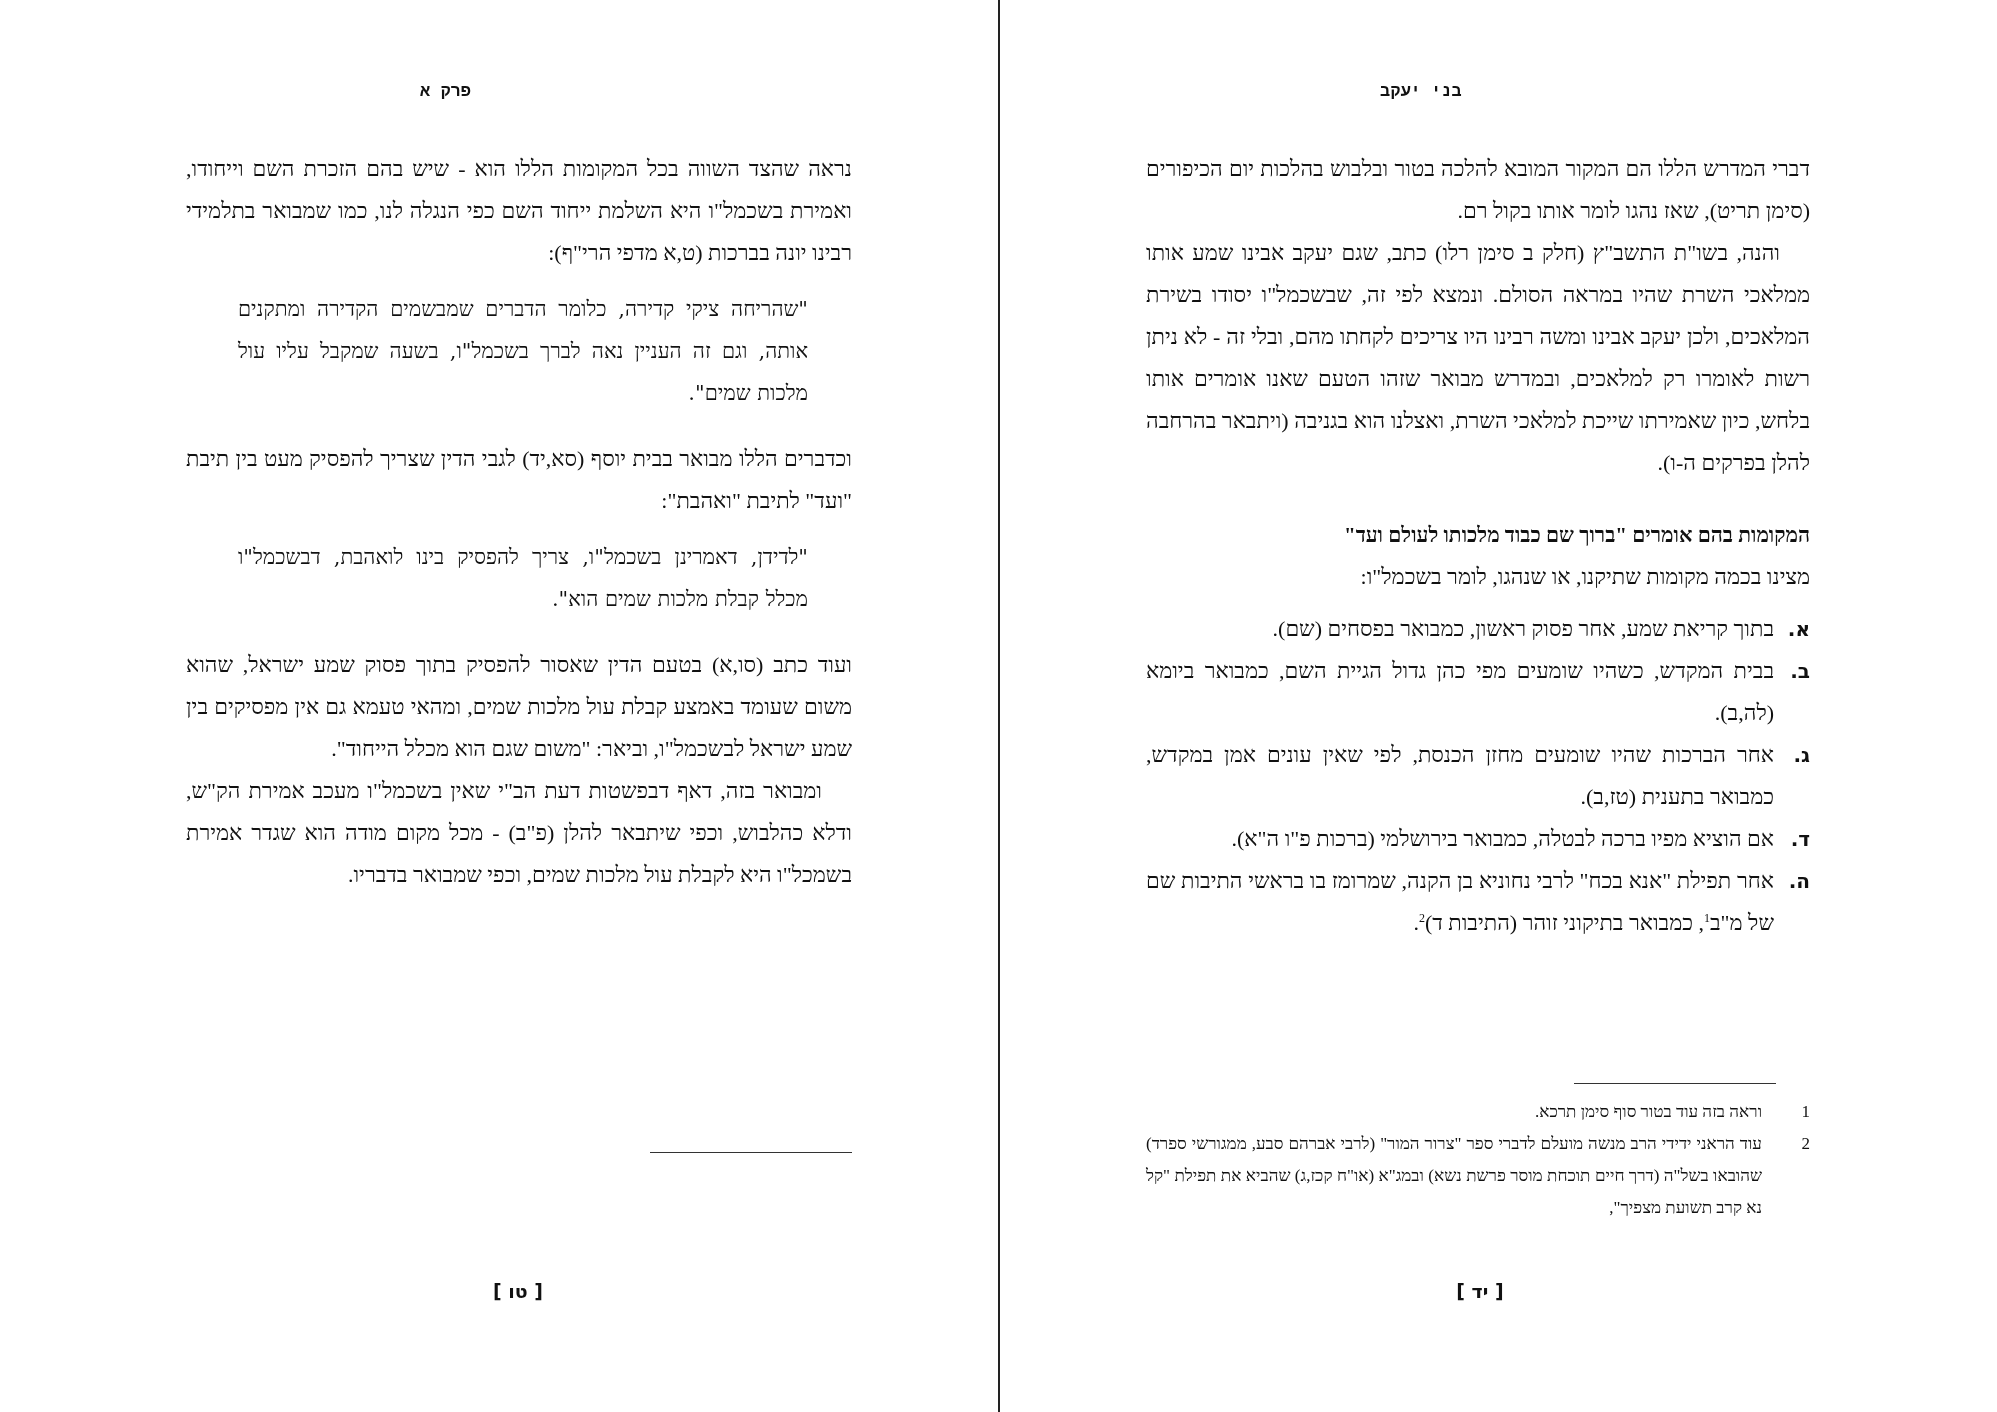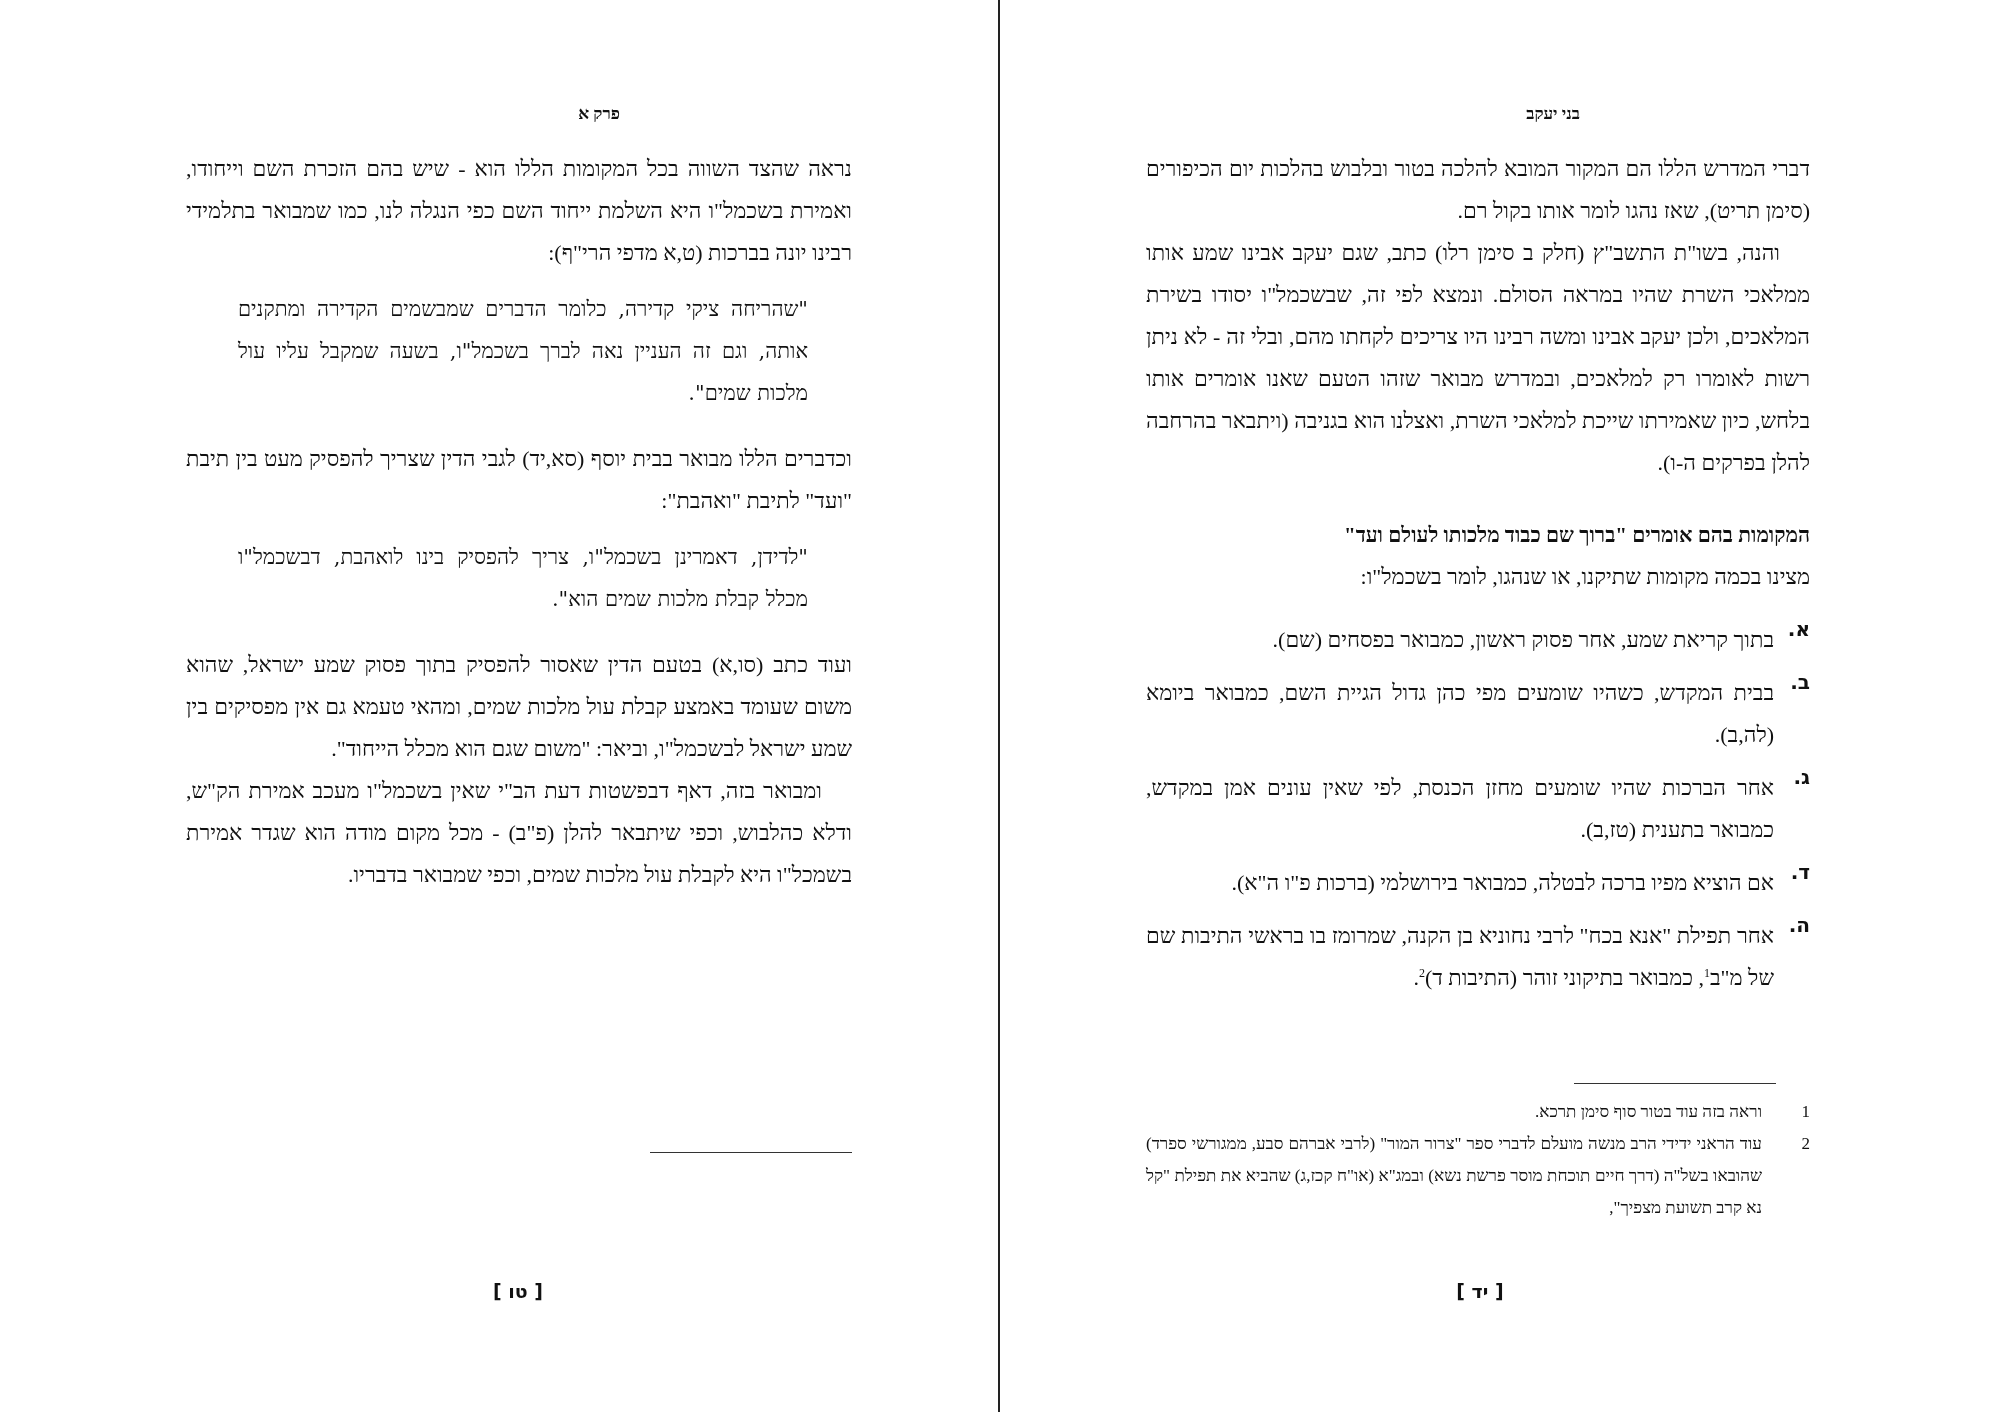--- a/index.html
+++ b/index.html
@@ -31,25 +31,25 @@
       position: absolute;
       top: 0;
       height: 1412px;
       direction: rtl;
     }
     .page-left { left: 0; width: 998px; }
     .page-right { left: 1000px; width: 1139px; }
 
     .running-head {
       position: absolute;
-      top: 104px;
+      top: 82px;
       font-weight: bold;
       font-size: 17px;
-      font-family: Liberation Serif, serif;
-      text-align: right;
+      font-family: Liberation Mono, monospace;
+      text-align: left;
     }
     .page-left .running-head { left: 420px; width: 200px; }
     .page-right .running-head { left: 380px; width: 200px; }
 
     .body-text {
       position: absolute;
       top: 148px;
       font-size: 22px;
       line-height: 42px;
       text-align: justify;
@@ -85,21 +85,21 @@
       flex-direction: row;
       align-items: flex-start;
     }
     .list-marker {
       width: 36px;
       flex: 0 0 36px;
       font-weight: bold;
       font-family: "DejaVu Sans", sans-serif;
       font-size: 20px;
     }
-    .list-text { flex: 1; text-align: justify; margin-top: 11px; }
+    .list-text { flex: 1; text-align: justify; }
     sup { font-size: 12px; line-height: 0; }
 
     .fn-rule {
       position: absolute;
       height: 1px;
       background: #333333;
     }
     .page-left .fn-rule { left: 650px; top: 1152px; width: 202px; }
     .page-right .fn-rule { left: 574px; top: 1083px; width: 202px; }
 

